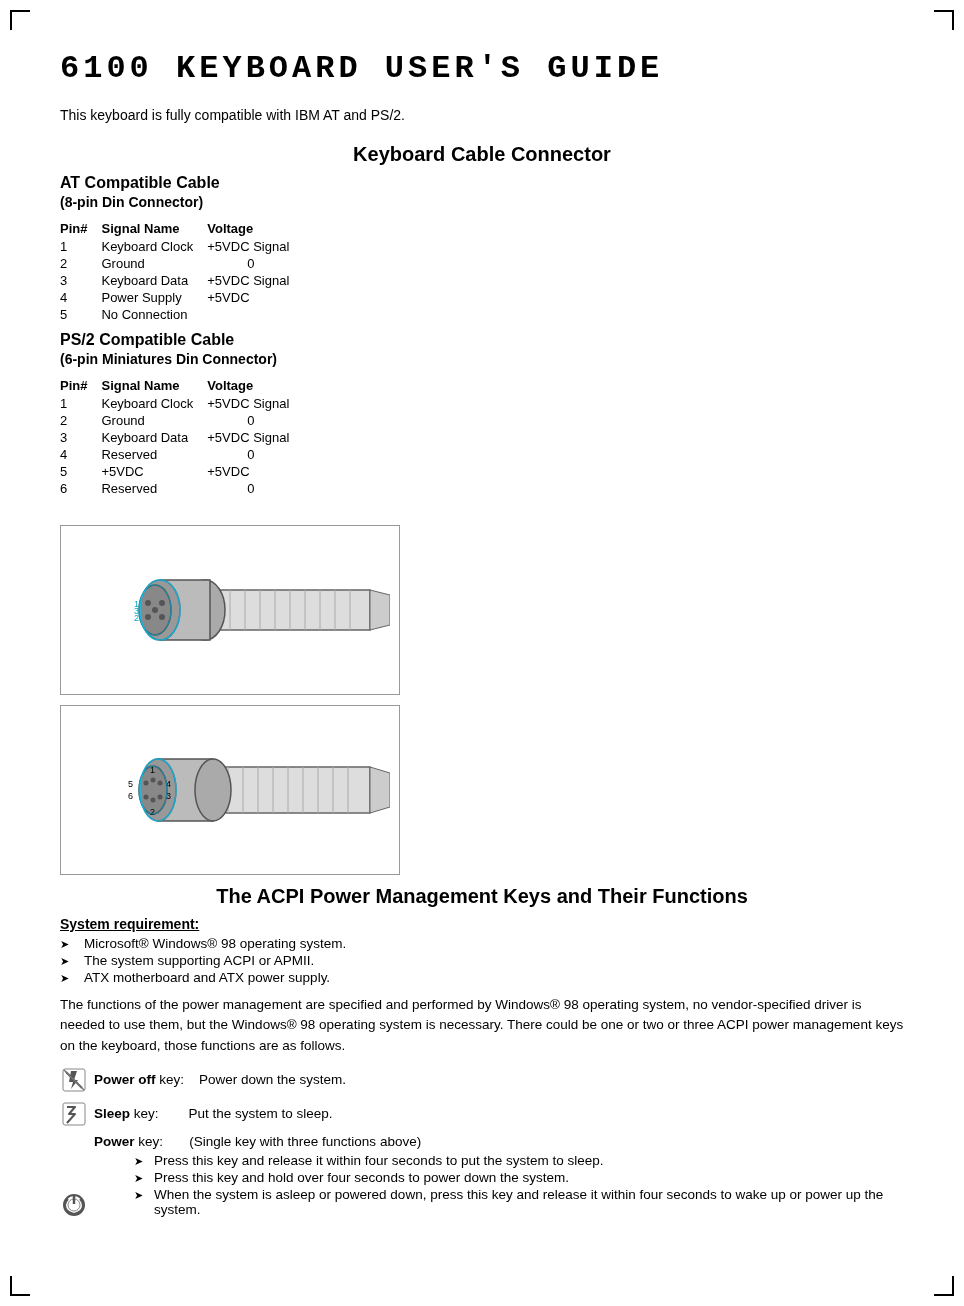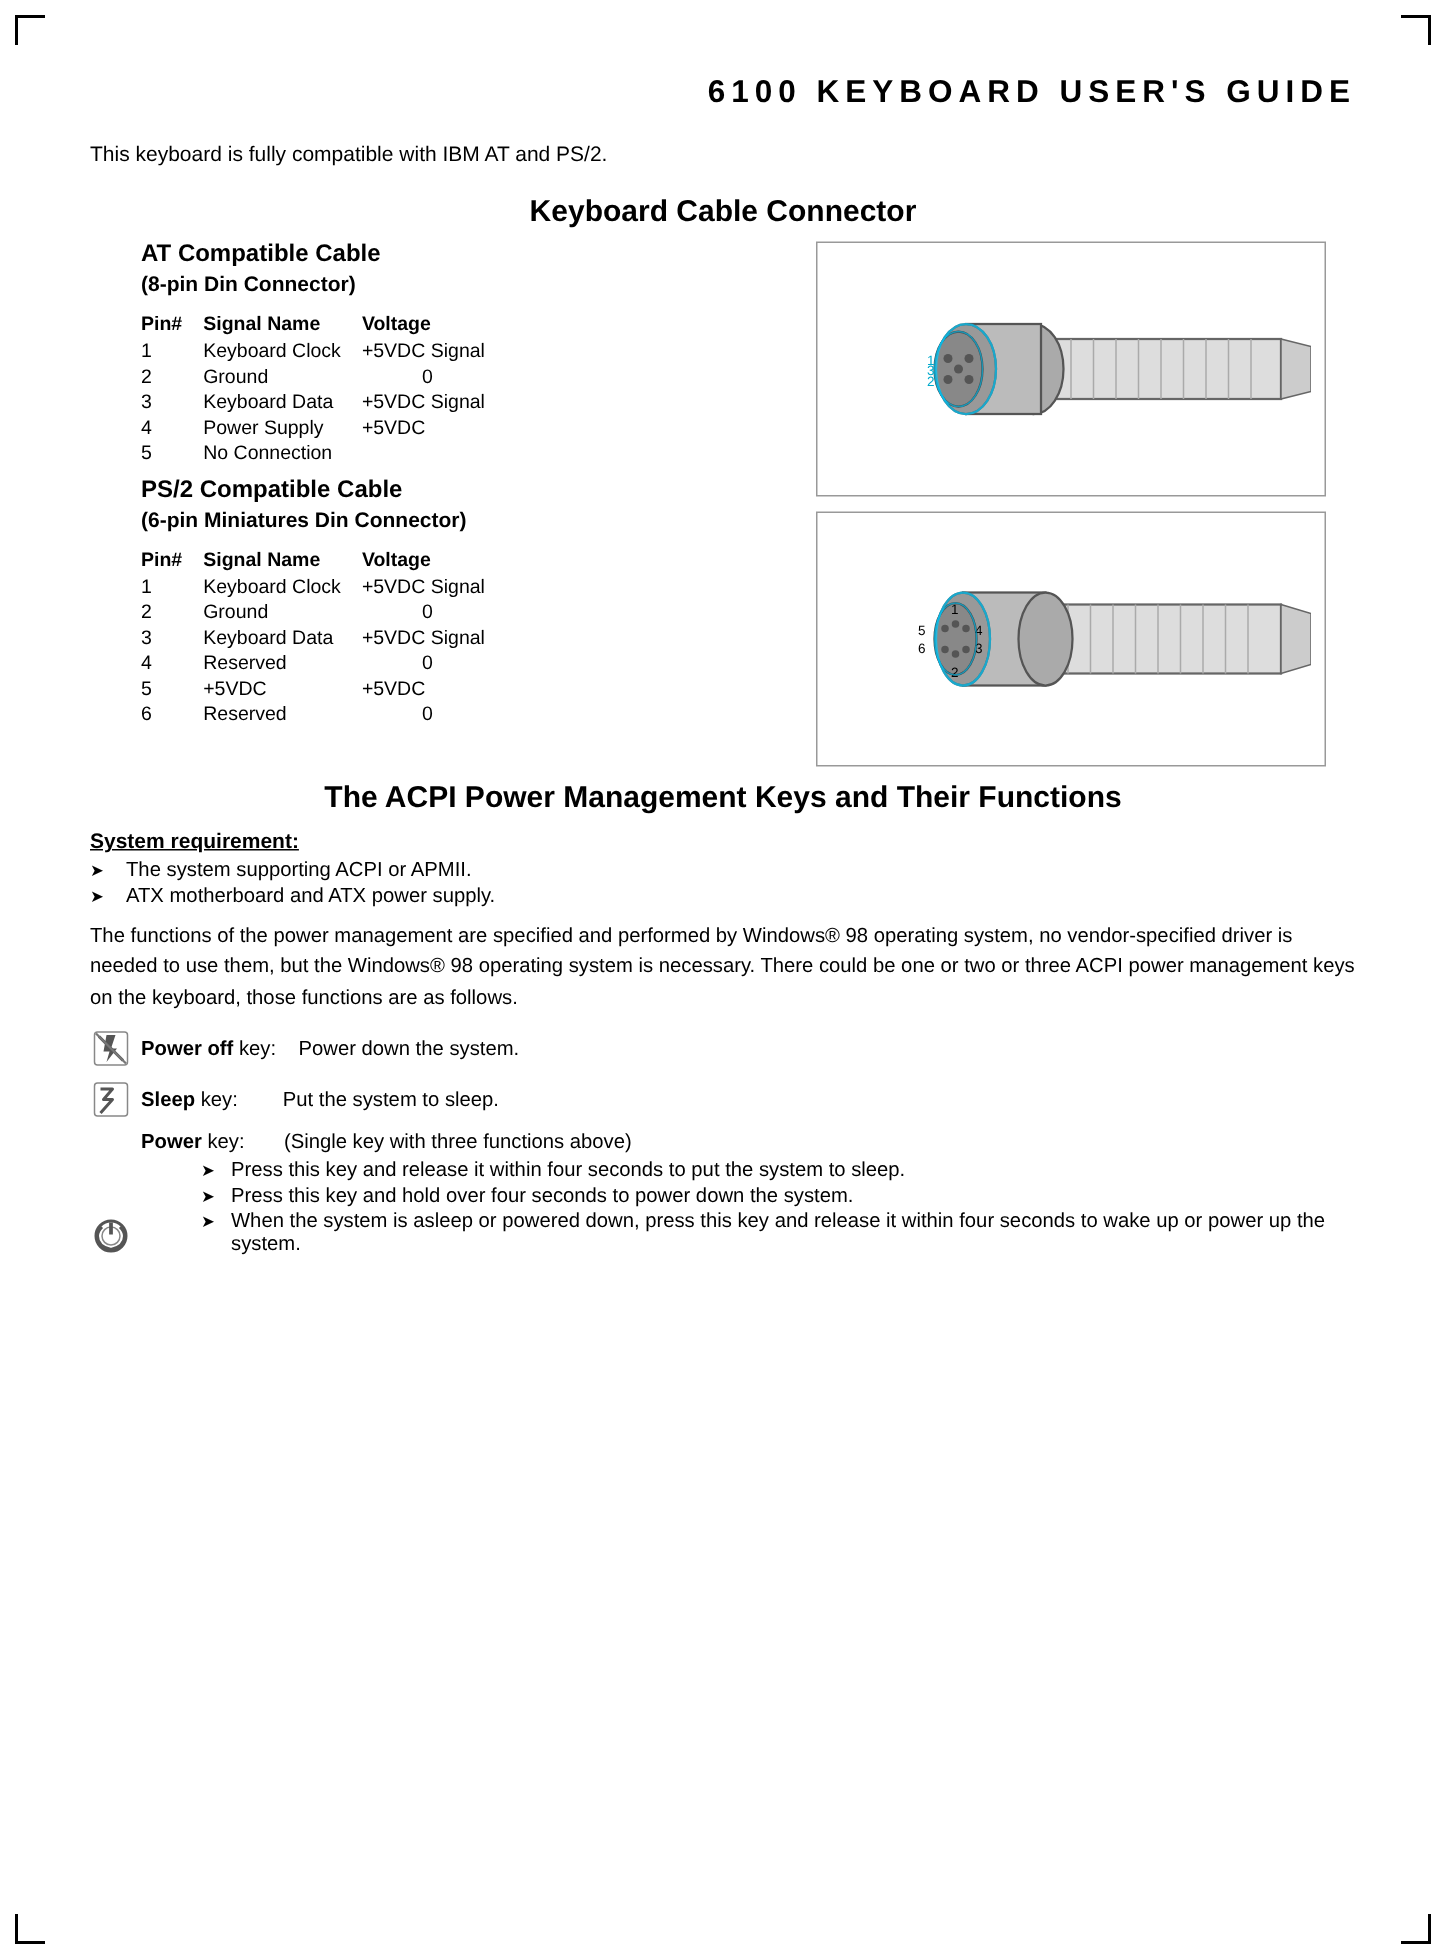--- a/index.html
+++ b/index.html
@@ -20,25 +20,25 @@
       height: 20px;
       border-color: #000;
       border-style: solid;
     }
     .corner-tl { top: 10px; left: 10px; border-width: 2px 0 0 2px; }
     .corner-tr { top: 10px; right: 10px; border-width: 2px 2px 0 0; }
     .corner-bl { bottom: 10px; left: 10px; border-width: 0 0 2px 2px; }
     .corner-br { bottom: 10px; right: 10px; border-width: 0 2px 2px 0; }
 
     .page-title {
-      text-align: right;
-      font-size: 21px;
+      text-align: left;
+      font-size: 32px;
       font-weight: bold;
       letter-spacing: 4px;
-      font-family: Liberation Sans, sans-serif;
+      font-family: Liberation Mono, monospace;
       margin-bottom: 20px;
       margin-top: 10px;
     }
     .intro-text {
       font-size: 14px;
       margin-bottom: 20px;
     }
     .section-h2 {
       font-size: 20px;
       font-weight: bold;
@@ -51,24 +51,23 @@
       font-weight: bold;
       margin-bottom: 2px;
     }
     .subsection-sub {
       font-size: 14px;
       font-weight: bold;
       margin-bottom: 10px;
     }
     .content-area {
       display: flex;
-      flex-direction: row;
+      flex-direction: column;
       gap: 20px;
       margin-bottom: 10px;
-      margin-left: 34px;
     }
     .left-col {
       flex: 1;
     }
     .right-col {
       width: 360px;
       display: flex;
       flex-direction: column;
       gap: 10px;
     }
@@ -347,20 +346,21 @@
       </svg>
     </div>
   </div>
 </div>
 
 <h2 class="section-h2">The ACPI Power Management Keys and Their Functions</h2>
 
 <div class="section-body">
   <p class="system-req-label">System requirement:</p>
   <ul class="bullet-list">
+    <li>Microsoft® Windows® 98 operating system.</li>
     <li>The system supporting ACPI or APMII.</li>
     <li>ATX motherboard and ATX power supply.</li>
   </ul>
 
   <p class="para-text">The functions of the power management are specified and performed by Windows® 98 operating system, no vendor-specified driver is needed to use them, but the Windows® 98 operating system is necessary. There could be one or two or three ACPI power management keys on the keyboard, those functions are as follows.</p>
 
   <div class="key-row">
     <div class="key-icon">
       <svg width="26" height="26" viewBox="0 0 26 26" xmlns="http://www.w3.org/2000/svg">
 

